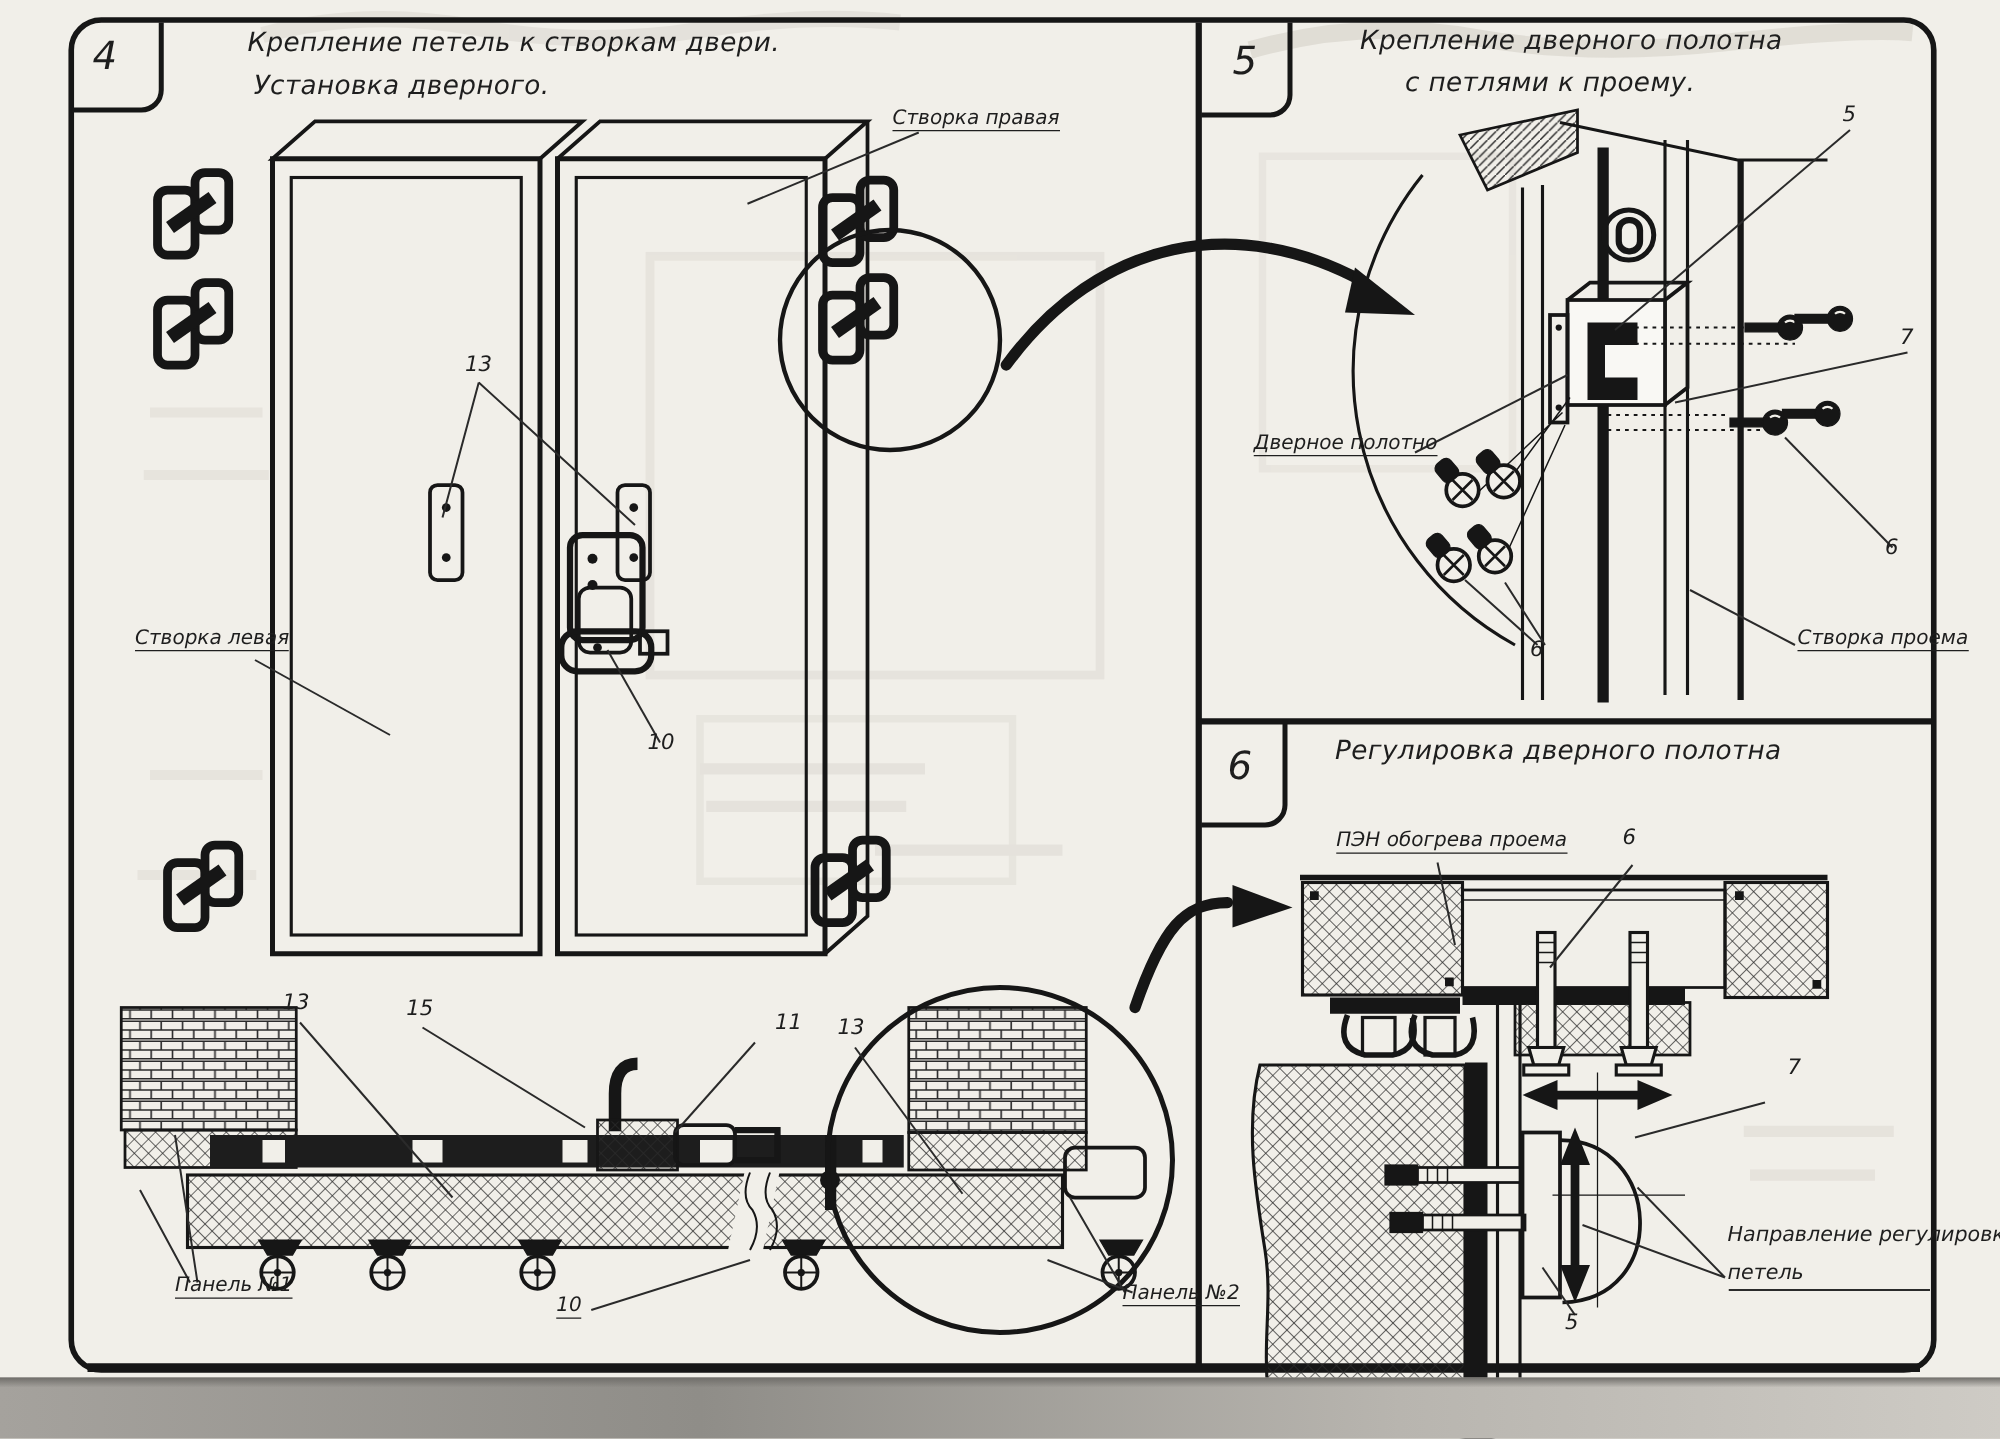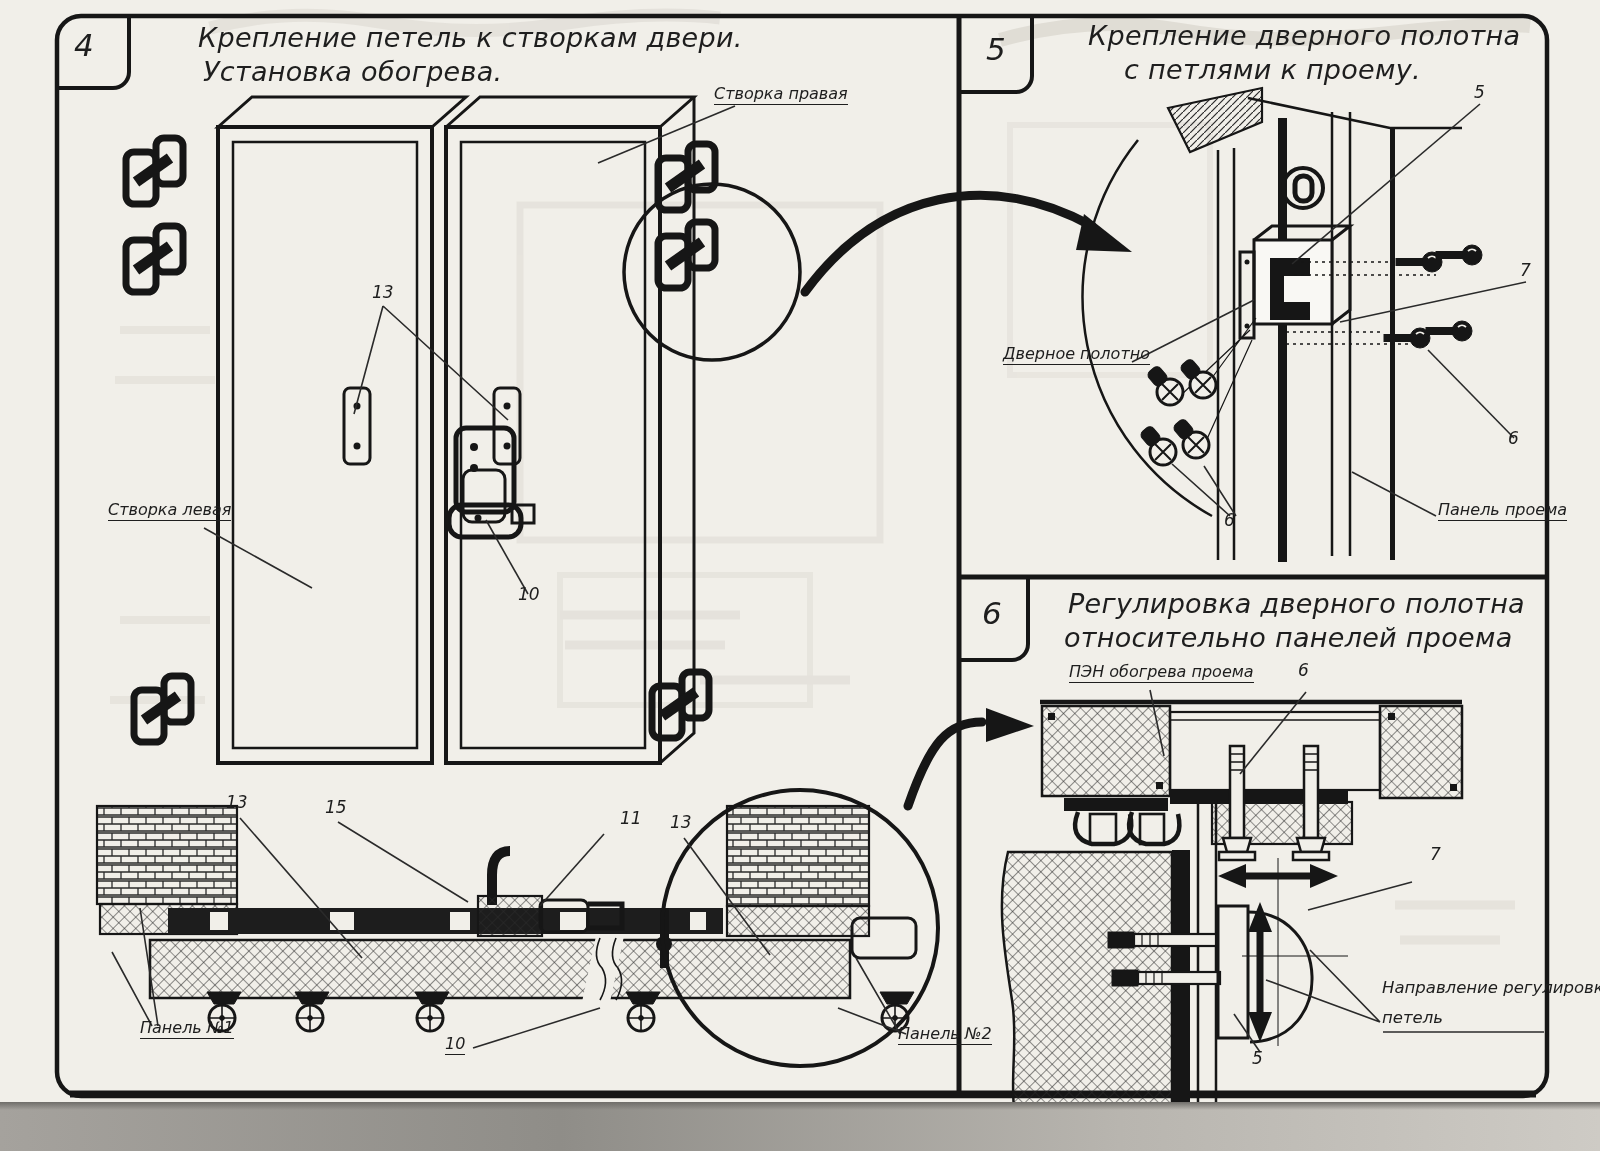--- a/index.html
+++ b/index.html
@@ -1,20 +1,20 @@
 <!DOCTYPE html>
 <html><head>
 <meta charset="utf-8">
 <style>
   html,body{margin:0;padding:0;background:#b4b1ac;}
   #sheet{position:relative;width:1600px;height:1151px;background:#f1efe9;overflow:hidden;
          font-family:"DejaVu Sans",sans-serif;}
   #linework{position:absolute;left:0;top:0;}
   .t{position:absolute;font-style:italic;color:#1e1e1e;white-space:nowrap;line-height:1;}
-  .title{font-size:27px;letter-spacing:.3px;}
+  .title{font-size:21px;letter-spacing:.3px;}
   .numtab{font-size:31px;}
   .lbl{font-size:16px;border-bottom:1.6px solid #1e1e1e;padding-bottom:2px;}
   .nolbl{font-size:16.5px;}
   .co{font-size:17px;}
   #bottomband{position:absolute;left:0;top:1102px;width:1600px;height:49px;
      background:linear-gradient(90deg,#a5a29d 0%,#8f8d88 35%,#b8b5af 70%,#cecbc5 100%);}
   #bottomband:before{content:"";position:absolute;left:0;top:0;width:100%;height:8px;
      background:linear-gradient(#6f6d69,transparent);}
 </style>
 </head>
@@ -267,48 +267,47 @@
     <path d="M1306,692 L1240,774"></path>
     <path d="M1412,882 L1308,910"></path>
     <path d="M1260,1052 L1234,1014"></path>
     <path d="M1380,1022 L1310,950 M1380,1022 L1266,980"></path>
     <path d="M1383,1032 L1544,1032"></path>
   </g>
 </svg>
 
 <div class="t numtab" style="left:74px;top:30px;">4</div>
 <div class="t title" style="left:198px;top:24px;">Крепление петель к створкам двери.</div>
-<div class="t title" style="left:203px;top:58px;">Установка обогрева.</div>
+<div class="t title" style="left:203px;top:58px;">Установка дверного.</div>
 
 <div class="t numtab" style="left:986px;top:34px;">5</div>
 <div class="t title" style="left:1088px;top:22px;">Крепление дверного полотна</div>
 <div class="t title" style="left:1124px;top:56px;">с петлями к проему.</div>
 
 <div class="t numtab" style="left:982px;top:598px;">6</div>
 <div class="t title" style="left:1068px;top:590px;">Регулировка дверного полотна</div>
-<div class="t title" style="left:1064px;top:624px;">относительно панелей проема</div>
 
 <div class="t lbl" style="left:714px;top:86px;">Створка правая</div>
 <div class="t lbl" style="left:108px;top:502px;text-align:right;">Створка левая</div>
 <div class="t co" style="left:372px;top:284px;">13</div>
 <div class="t co" style="left:518px;top:586px;">10</div>
 <div class="t co" style="left:226px;top:794px;">13</div>
 <div class="t co" style="left:325px;top:799px;">15</div>
 <div class="t co" style="left:620px;top:810px;text-align:right;">11</div>
 <div class="t co" style="left:670px;top:814px;">13</div>
 <div class="t lbl" style="left:445px;top:1036px;">10</div>
 <div class="t lbl" style="left:140px;top:1020px;">Панель №1</div>
 <div class="t lbl" style="left:898px;top:1026px;text-align:center;">Панель №2</div>
 
 <div class="t co" style="left:1474px;top:84px;">5</div>
 <div class="t co" style="left:1520px;top:262px;">7</div>
 <div class="t co" style="left:1508px;top:430px;">6</div>
 <div class="t co" style="left:1224px;top:512px;">6</div>
 <div class="t lbl" style="left:1003px;top:346px;">Дверное полотно</div>
-<div class="t lbl" style="left:1438px;top:502px;">Панель проема</div>
+<div class="t lbl" style="left:1438px;top:502px;">Створка проема</div>
 
 <div class="t lbl" style="left:1037px;top:664px;margin-left:32px;">ПЭН обогрева проема</div>
 <div class="t co" style="left:1298px;top:662px;">6</div>
 <div class="t co" style="left:1430px;top:846px;">7</div>
 <div class="t co" style="left:1252px;top:1050px;">5</div>
 <div class="t nolbl" style="left:1382px;top:980px;">Направление регулировки</div>
 <div class="t nolbl" style="left:1382px;top:1010px;">петель</div>
 
 <div id="bottomband"></div>
 </div>

